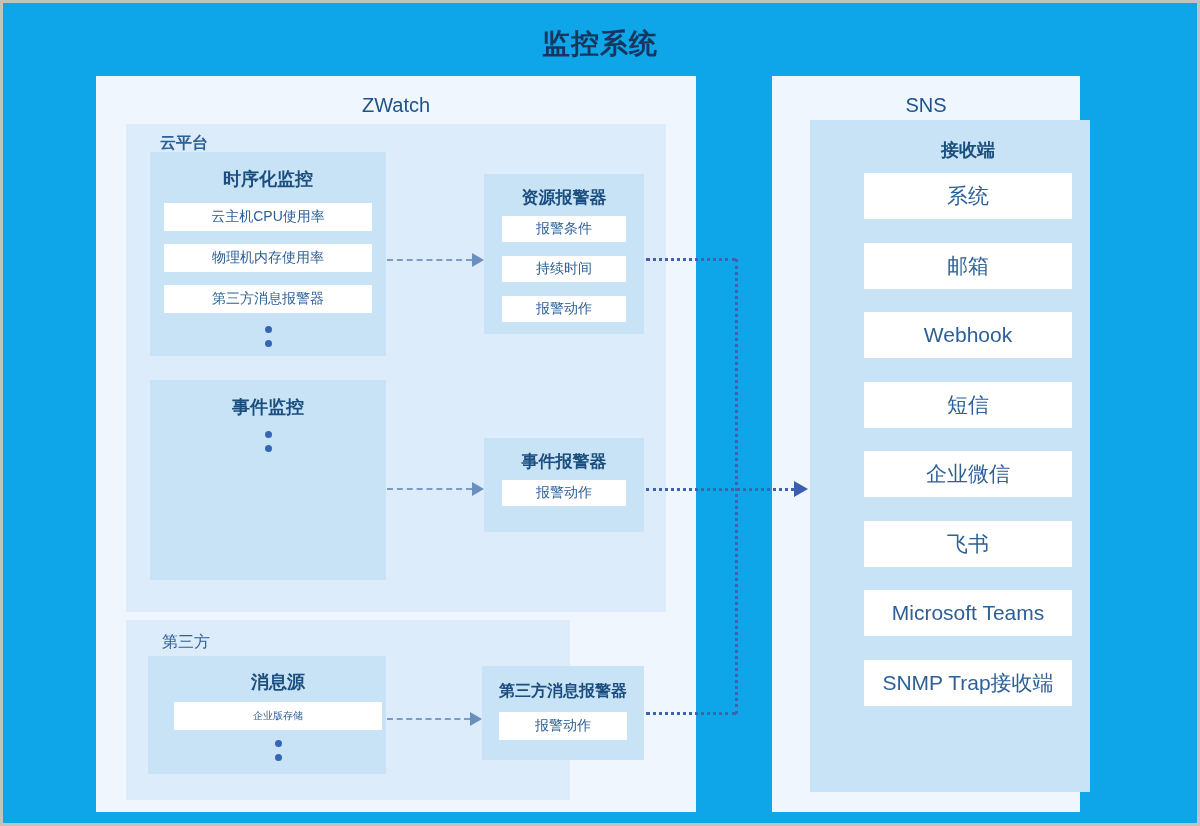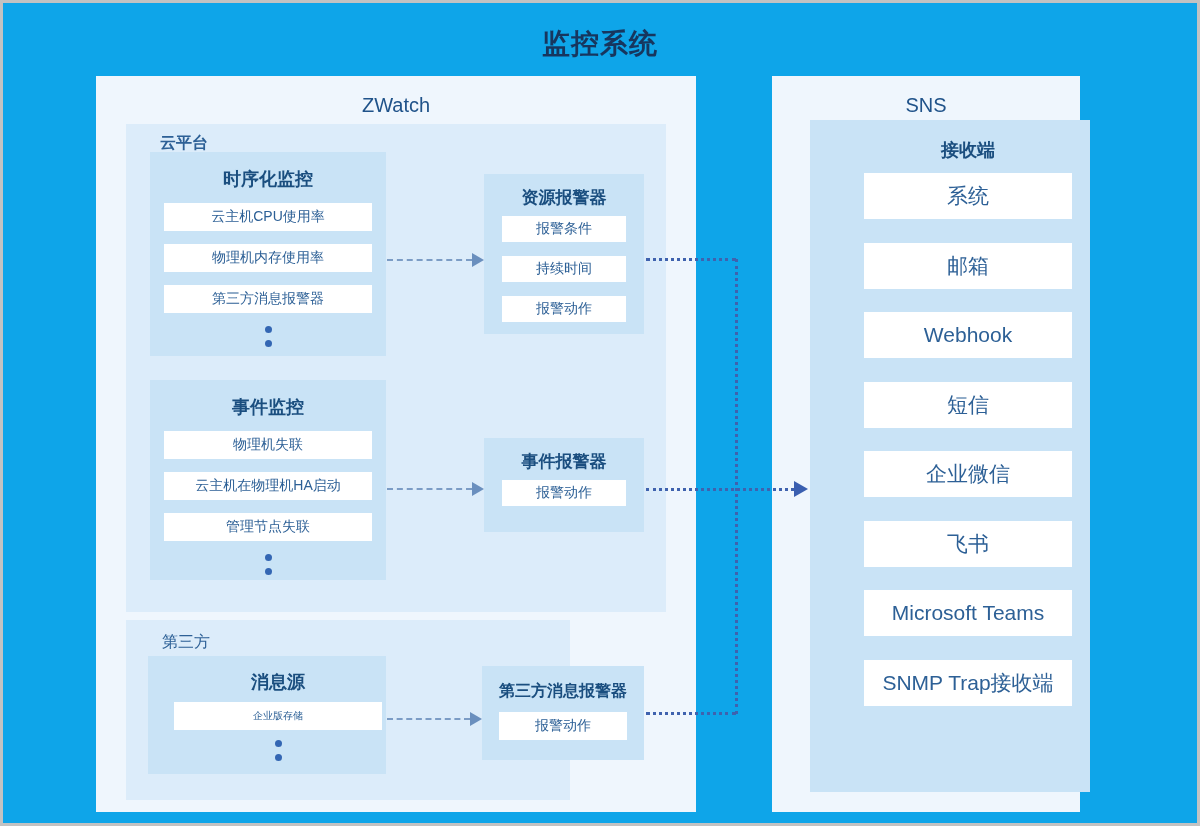--- a/index.html
+++ b/index.html
@@ -79,26 +79,20 @@
             <div class="item">第三方消息报警器</div>
           </div>
         <div class="dots" style="margin-top:3px;">
             <i></i>
             <i></i>
           </div>
       </div>
 
       <div class="box monitor" style="left:24px; top:256px; width:236px; height:200px;">
         <div class="box-title">事件监控</div>
-        <div class="items">
-
-        <div class="item">物理机失联</div>
-            <div class="item">云主机在物理机HA启动</div>
-            <div class="item">管理节点失联</div>
-          </div>
         <div class="dots" style="margin-top:1px;">
             <i></i>
             <i></i>
           </div>
       </div>
 
       <div class="box alarm" style="left:358px; top:50px; width:160px; height:160px;">
         <div class="box-title">资源报警器</div>
         <div class="items">
 

